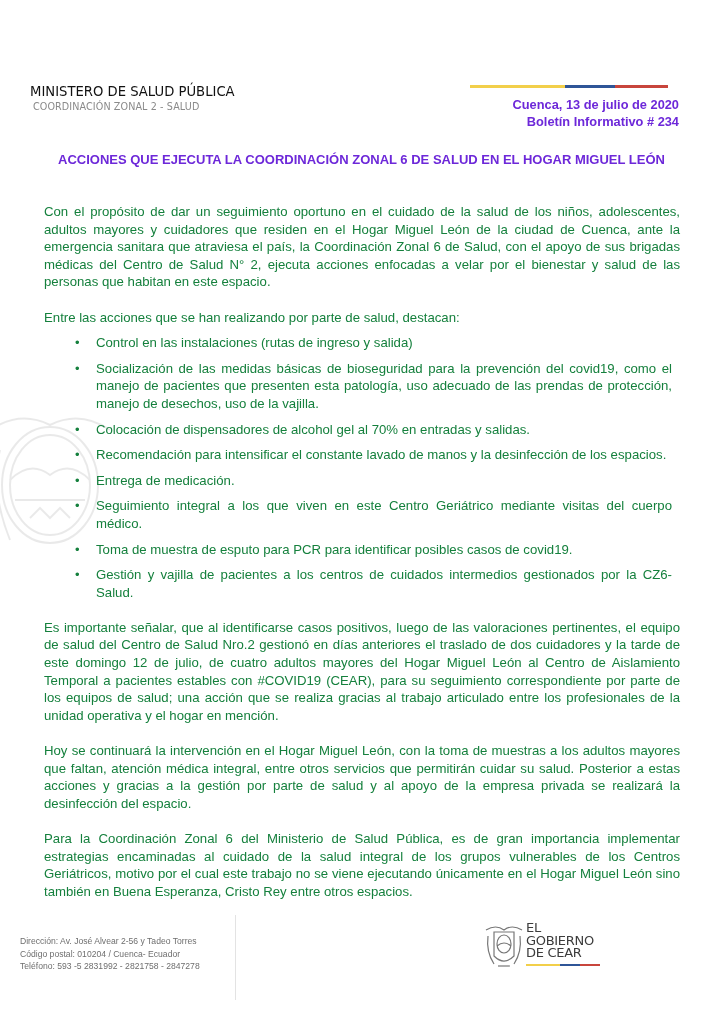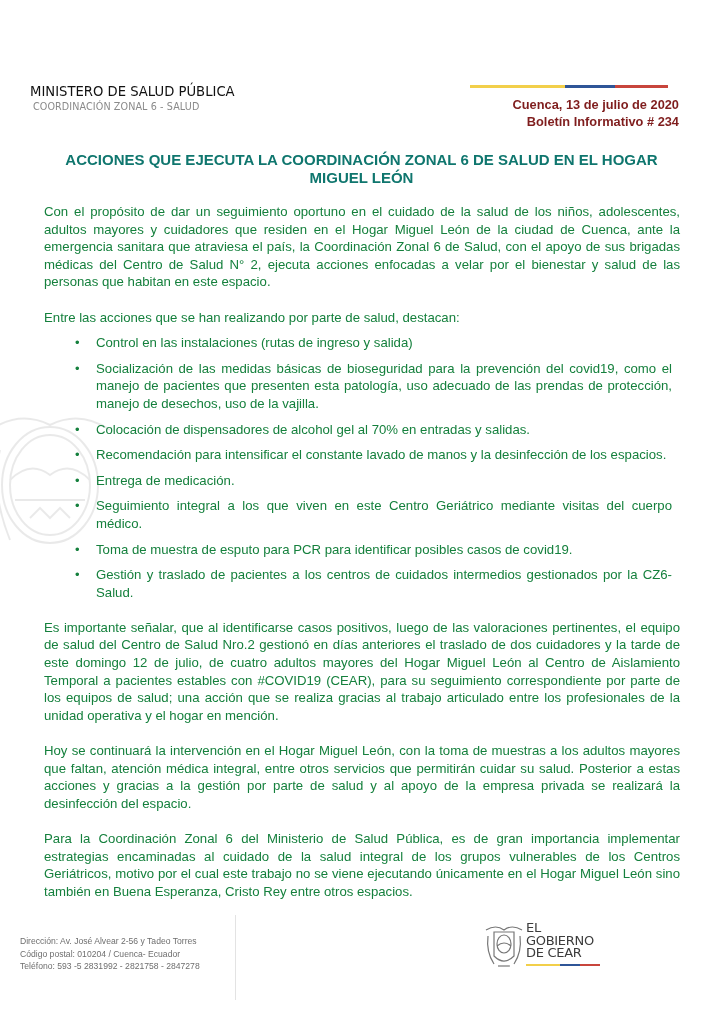--- a/index.html
+++ b/index.html
@@ -12,25 +12,25 @@
               font-weight: normal; color: #111; letter-spacing: 0px; line-height: 16px; }
   .zone { left: 33px; top: 101px; font-family: "DejaVu Sans", sans-serif; font-size: 9.6px;
           color: #8a8a8a; line-height: 12px; letter-spacing: 0.1px; }
 
   
   .flagbar { left: 470px; top: 85px; width: 198px; height: 3px; display: flex; }
   .flagbar span { display: block; height: 3px; }
 
   
   .dateblock { right: 44px; top: 96px; text-align: right; font-weight: bold; font-size: 12.8px;
-               line-height: 17px; color: #7f1d1d; }
+               line-height: 17px; color: #6d28d9; }
 
   
   .title { left: 40px; width: 643px; top: 151px; text-align: center; font-weight: bold;
-           font-size: 15px; line-height: 18px; color: #0f766e; }
+           font-size: 13px; line-height: 18px; color: #6d28d9; }
 
   
   .body { left: 44px; width: 636px; top: 203px; font-size: 13.2px; line-height: 17.6px;
           color: #15803d; text-align: justify; }
   .body p { margin: 0 0 17.6px 0; }
   .body ul { margin: 0 0 17.6px 0; padding: 0 0 0 44px; list-style: none; }
   .body li { position: relative; margin: 8px; }
   .body li::before { content: "\2022"; position: absolute; left: -21px; top: 0; font-size: 13px; }
   .intro-list { margin: 0 !important; }
 
@@ -44,21 +44,21 @@
   .gov-logo { left: 484px; top: 922px; width: 130px; height: 50px; }
   .gov-text { position: absolute; left: 42px; top: 0; font-family: "DejaVu Sans", sans-serif;
               font-size: 13px; line-height: 12.5px; color: #3c3c3c; letter-spacing: -0.3px; }
   .gov-bar { position: absolute; left: 42px; top: 42px; width: 74px; height: 2px; display: flex; }
   .gov-bar span { display: block; height: 2px; }
 </style>
 </head>
 <body>
 
 <div class="abs ministry">MINISTERO DE SALUD PÚBLICA</div>
-<div class="abs zone">COORDINACIÓN ZONAL 6 - SALUD</div>
+<div class="abs zone">COORDINACIÓN ZONAL 2 - SALUD</div>
 
 <div class="abs flagbar">
   <span style="width:95px;background:#f2cf4a"></span>
   <span style="width:50px;background:#2f5597"></span>
   <span style="width:53px;background:#c8453c"></span>
 </div>
 
 <div class="abs dateblock">
   <div>Cuenca, 13 de julio de 2020</div>
   <div>Boletín Informativo # 234</div>
@@ -84,21 +84,21 @@
   <p>Con el propósito de dar un seguimiento oportuno en el cuidado de la salud de los niños, adolescentes, adultos mayores y cuidadores que residen en el Hogar Miguel León de la ciudad de Cuenca, ante la emergencia sanitara que atraviesa el país, la Coordinación Zonal 6 de Salud, con el apoyo de sus brigadas médicas del Centro de Salud N° 2,  ejecuta acciones enfocadas a velar por el bienestar y salud de las personas que habitan en este espacio.</p>
   <p class="intro-list" style="margin:0">Entre las acciones que se han realizando por parte de salud, destacan:</p>
   <ul>
     <li>Control en las instalaciones (rutas de ingreso y salida)</li>
     <li>Socialización de las medidas básicas de bioseguridad para la prevención del covid19, como el manejo de pacientes que presenten esta patología, uso adecuado de las prendas de protección, manejo de desechos, uso de la vajilla.</li>
     <li>Colocación de dispensadores de alcohol gel al 70% en entradas y salidas.</li>
     <li>Recomendación para intensificar el constante lavado de manos y la desinfección de los espacios.</li>
     <li>Entrega de medicación.</li>
     <li>Seguimiento integral a los que viven en este Centro Geriátrico mediante visitas del cuerpo médico.</li>
     <li>Toma de muestra de esputo para PCR para identificar posibles casos de covid19.</li>
-    <li>Gestión y traslado de pacientes a los centros de cuidados intermedios gestionados por la CZ6-Salud.</li>
+    <li>Gestión y vajilla de pacientes a los centros de cuidados intermedios gestionados por la CZ6-Salud.</li>
   </ul>
   <p>Es importante señalar, que al identificarse casos positivos, luego de las valoraciones pertinentes, el equipo de salud del Centro de Salud Nro.2 gestionó en días anteriores el traslado de dos cuidadores y la tarde de este domingo 12 de julio, de cuatro adultos mayores del Hogar Miguel León al Centro de Aislamiento Temporal a pacientes estables con #COVID19 (CEAR),  para su seguimiento correspondiente por parte de los equipos de salud; una acción que se realiza gracias al trabajo articulado entre los profesionales de la unidad operativa y el hogar en mención.</p>
   <p>Hoy se continuará la intervención en el Hogar Miguel León, con la  toma de muestras a los adultos mayores que faltan, atención médica integral, entre otros servicios que permitirán cuidar su salud. Posterior a estas acciones y gracias a la gestión por parte de salud y al apoyo de la empresa privada se realizará la desinfección del espacio.</p>
   <p>Para la Coordinación Zonal 6 del Ministerio de Salud Pública, es de gran importancia implementar estrategias encaminadas al cuidado de la salud integral de los grupos vulnerables de los Centros Geriátricos, motivo por el cual este trabajo no se viene ejecutando únicamente en el Hogar Miguel León sino también en Buena Esperanza, Cristo Rey entre otros espacios.</p>
 </div>
 
 <div class="abs footer-addr">
   <div>Dirección: Av. José Alvear 2-56 y Tadeo Torres</div>
   <div>Código postal: 010204 / Cuenca- Ecuador</div>
   <div>Teléfono: 593 -5 2831992 - 2821758 - 2847278</div>

